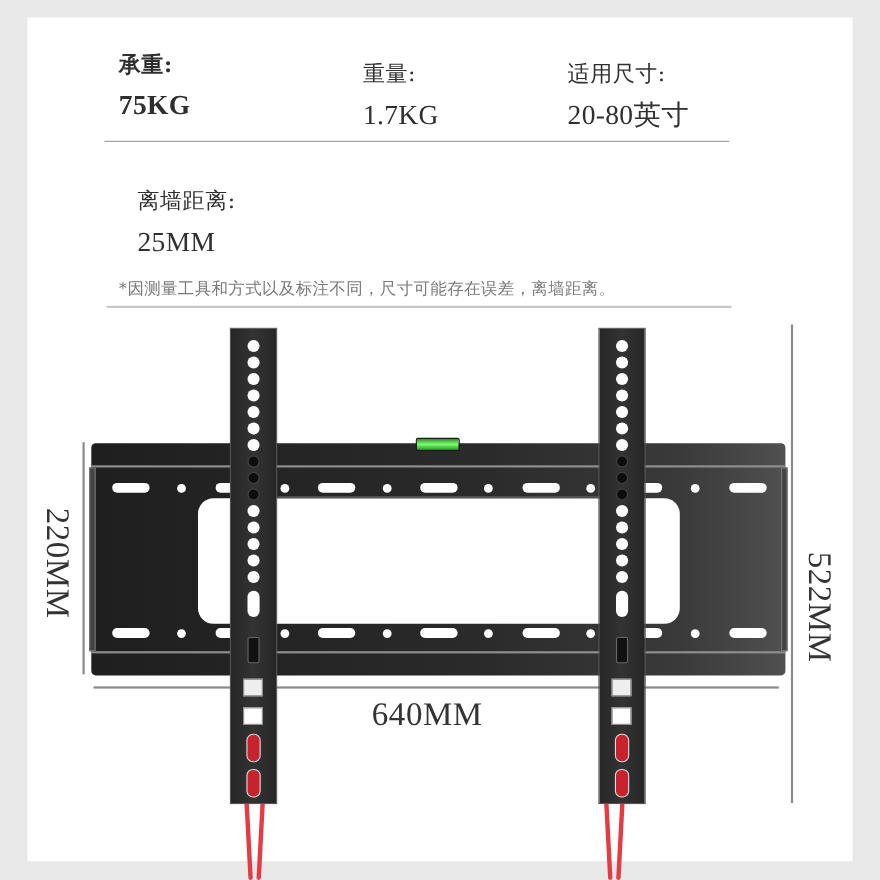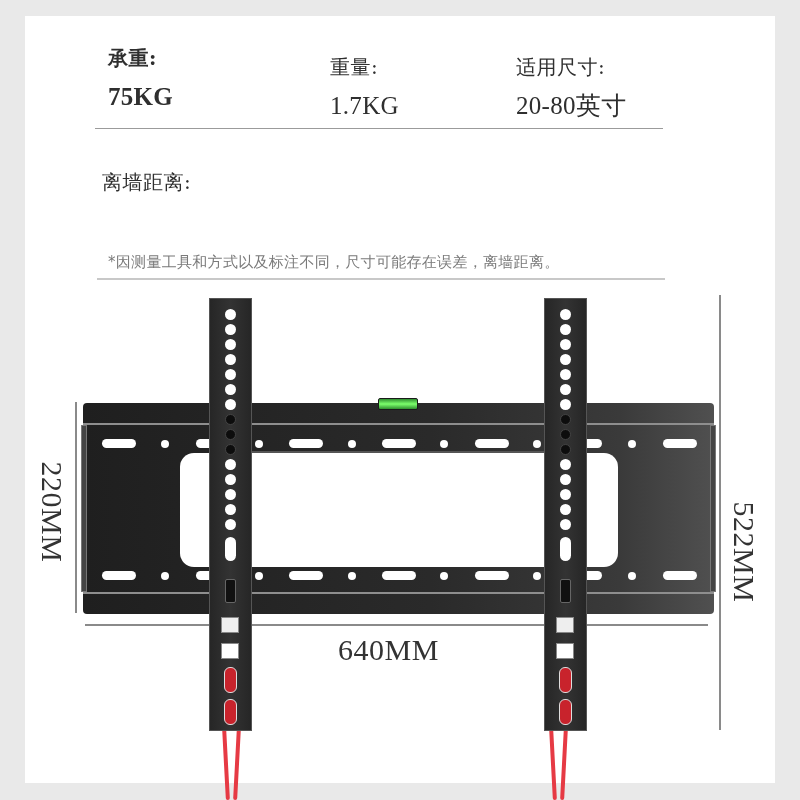--- a/index.html
+++ b/index.html
@@ -52,22 +52,23 @@
   <div class="label">重量:</div>
   <div class="value">1.7KG</div>
 </div>
 <div class="spec" style="left:492px; top:55px;margin-left:24px;">
   <div class="label">适用尺寸:</div>
   <div class="value">20-80英寸</div>
 </div>
 
 <div class="divider" style="left:95px; top:128px; width:568px;"></div>
 
-<div class="spec" style="left:102px; top:170px;">
+<div class="spec" style="left:125px; top:170px;">
   <div class="label">离墙距离:</div>
+  <div class="value">25MM</div>
 </div>
 <div class="spec" style="left:330px; top:170px;">
 </div>
 
 <div class="note">*因测量工具和方式以及标注不同，尺寸可能存在误差，离墙距离。</div>
 <div class="divider" style="left:97px; top:278px; width:568px; background:#c8c8c8; height:2px;"></div>
 
 <div class="dim-line" style="left:75px; top:402px; width:2px; height:211px;"></div>
 <div class="dim-text vertical" style="left:-8px; top:495px; width:120px; text-align:center;">220MM</div>
 

